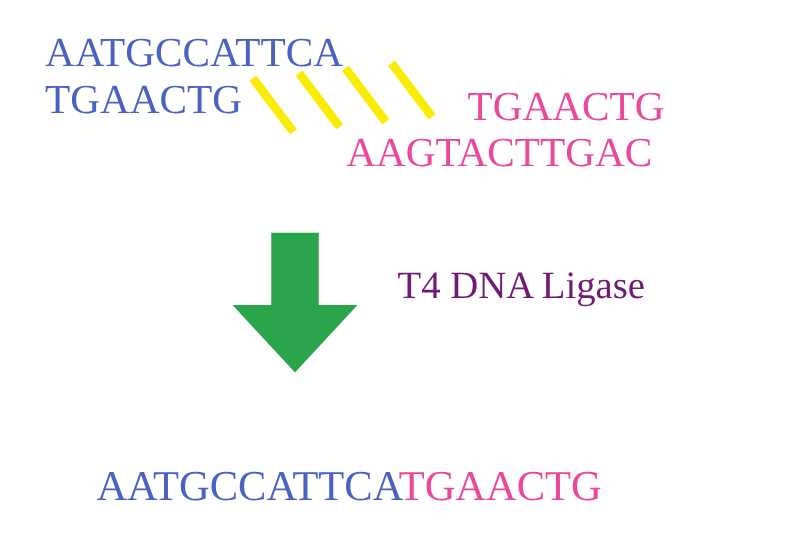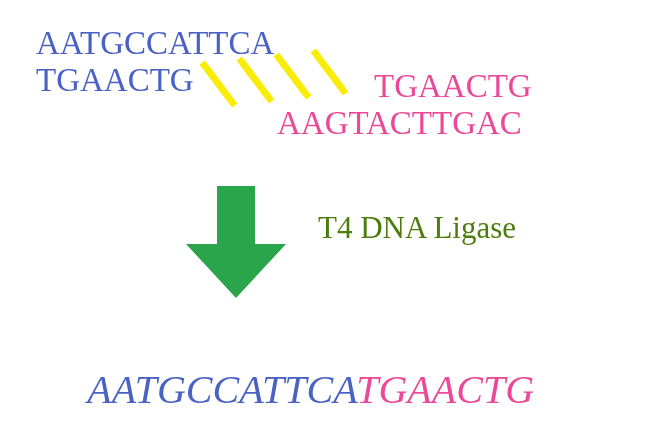--- a/index.html
+++ b/index.html
@@ -54,36 +54,35 @@
   }
   #arrow-wrap svg { display: block; width: 100%; height: 100%; }
 
   
   #enzyme-label {
     position: absolute;
     left: 318px;
     top: 210px;
     font-family: "Liberation Serif", "DejaVu Serif", serif;
     font-size: 31px;
-    color: #4d7c0f;
+    color: #701a75;
     white-space: pre;
   }
 
   
   #product {
     position: absolute;
     left: 28px;
     top: 334px;
   }
   #product .line {
     white-space: pre;
     font-family: "Liberation Serif", "DejaVu Serif", serif;
-    font-size: 40px;
+    font-size: 34px;
     line-height: 37px;
-    font-style: italic;
   }
   #product .line span { white-space: pre; }
 </style>
 </head>
 <body>
 
 <div id="canvas">
 
   <div>
 

